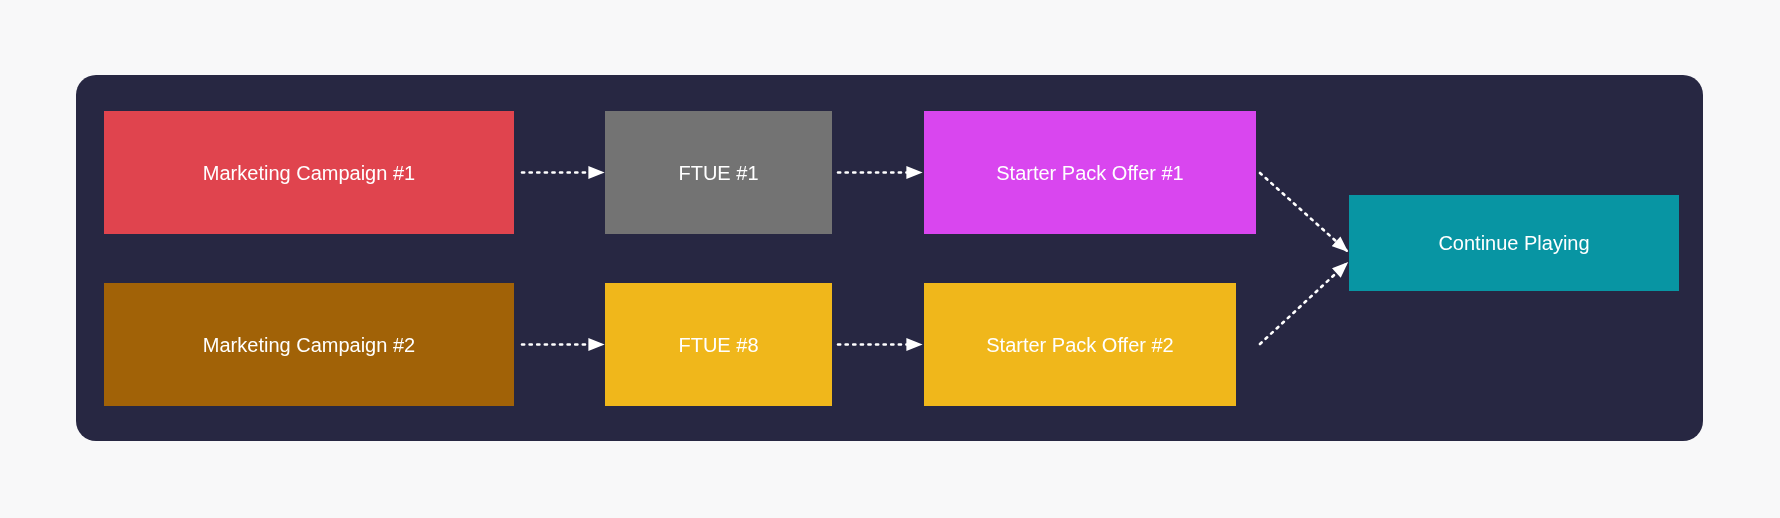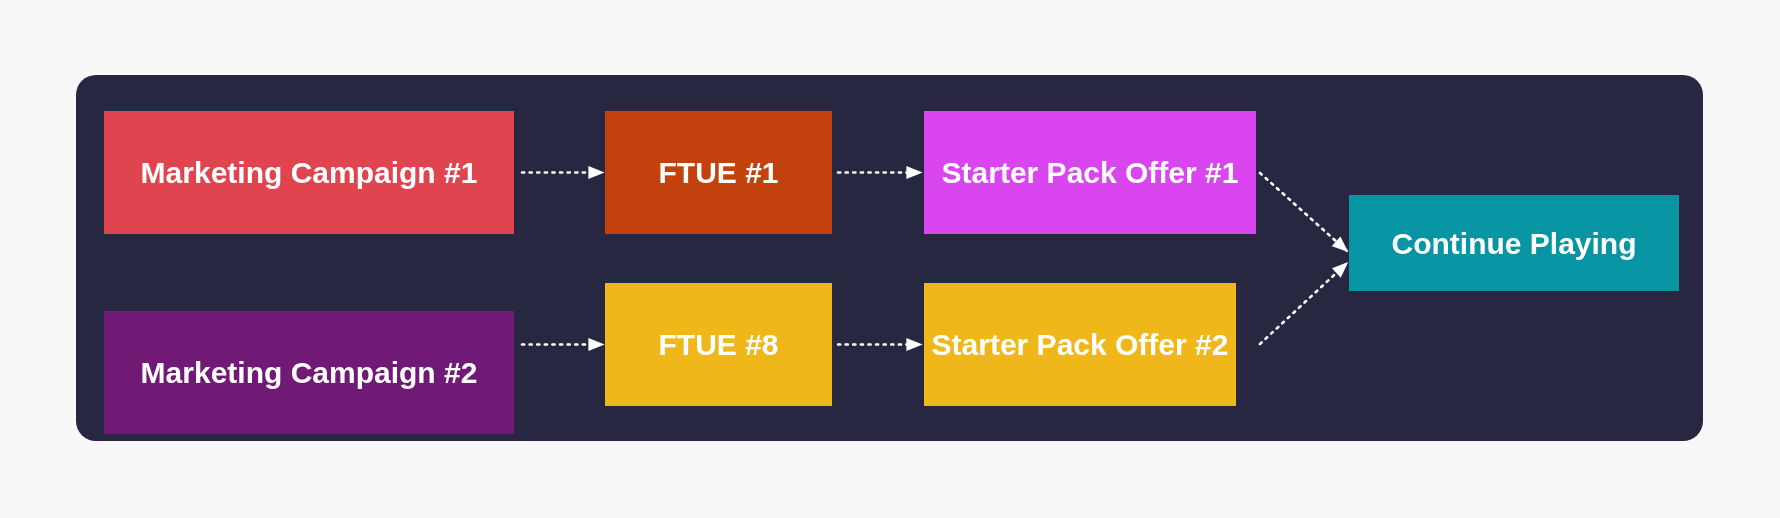--- a/index.html
+++ b/index.html
@@ -29,22 +29,22 @@
     stroke-dasharray: 2.2 5.4;
     stroke-linecap: round;
     fill: none;
   }
   .node {
     position: absolute;
     display: flex;
     align-items: center;
     justify-content: center;
     color: var(--c-text, #FFFFFF);
-    font-weight: bold;
-    font-size: 30px;
+    font-weight: normal;
+    font-size: 20px;
     line-height: 1.1;
     text-align: right;
     white-space: nowrap;
   }
   .node--mc1 { left: 28px;   top: 36px;  width: 410px; height: 123px; }
   .node--ftue1 { left: 529px; top: 36px;  width: 227px; height: 123px; }
   .node--spo1 { left: 848px;  top: 36px;  width: 332px; height: 123px; }
   .node--mc2 { left: 28px;   top: 208px; width: 410px; height: 123px; }
   .node--ftue2 { left: 529px; top: 208px; width: 227px; height: 123px; }
   .node--spo2 { left: 848px;  top: 208px; width: 312px; height: 123px; }
@@ -64,25 +64,25 @@
     <line class="edge-line" x1="446" y1="97.5" x2="527" y2="97.5" marker-end="url(#arrowhead)"></line>
     <line class="edge-line" x1="762" y1="97.5" x2="845" y2="97.5" marker-end="url(#arrowhead)"></line>
     <line class="edge-line" x1="1184" y1="98" x2="1271" y2="176" marker-end="url(#arrowhead)"></line>
     <line class="edge-line" x1="446" y1="269.5" x2="527" y2="269.5" marker-end="url(#arrowhead)"></line>
     <line class="edge-line" x1="762" y1="269.5" x2="845" y2="269.5" marker-end="url(#arrowhead)"></line>
     <line class="edge-line" x1="1184" y1="269" x2="1271" y2="188" marker-end="url(#arrowhead)"></line>
   </svg>
 
   <div class="node node--mc1" style="background: rgb(224, 68, 78);">Marketing Campaign #1</div>
 
-  <div class="node node--ftue1" style="background: #c2410c;">FTUE #1</div>
+  <div class="node node--ftue1" style="background: #737373;">FTUE #1</div>
 
   <div class="node node--spo1" style="background: #d946ef;">Starter Pack Offer #1</div>
 
-  <div class="node node--mc2" style="background: #701a75; margin-top: 28px;">Marketing Campaign #2</div>
+  <div class="node node--mc2" style="background: #a16207;">Marketing Campaign #2</div>
 
   <div class="node node--ftue2" style="background: rgb(240, 183, 27);">FTUE #8</div>
 
   <div class="node node--spo2" style="background: rgb(240, 183, 27);">Starter Pack Offer #2</div>
 
   <div class="node node--continue" style="background: rgb(8, 149, 163);">Continue Playing</div>
 
 </div>
 
 </body></html>

